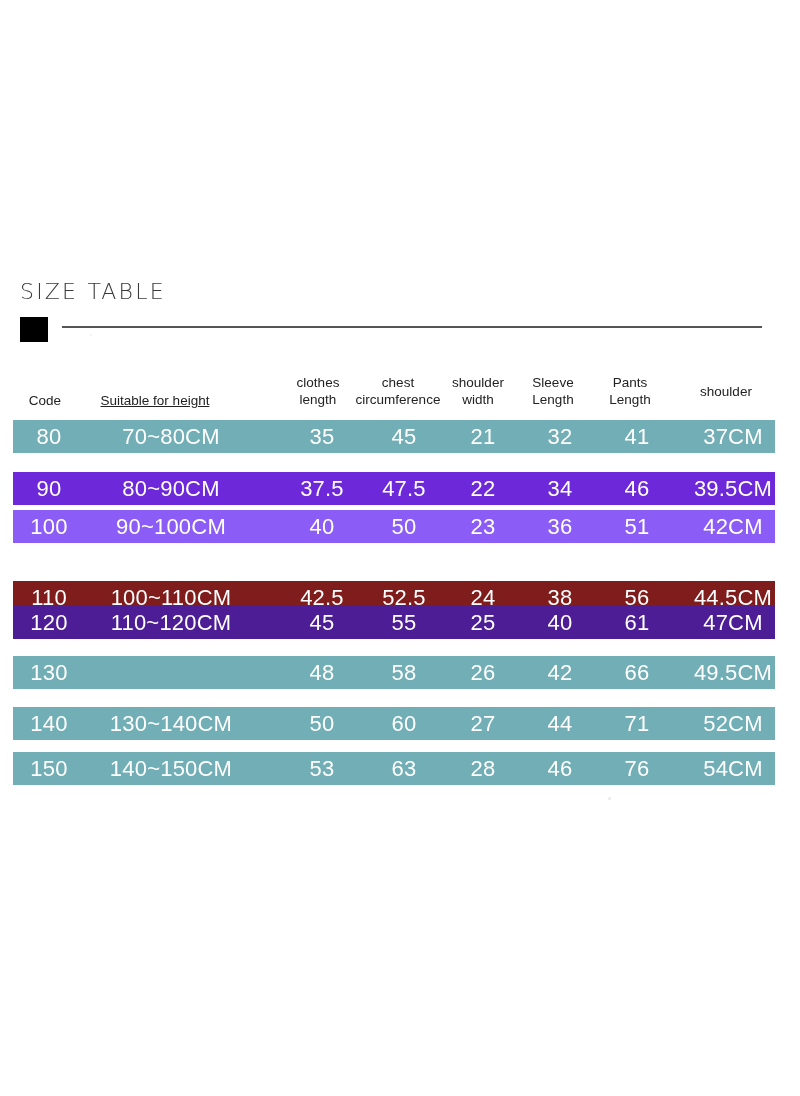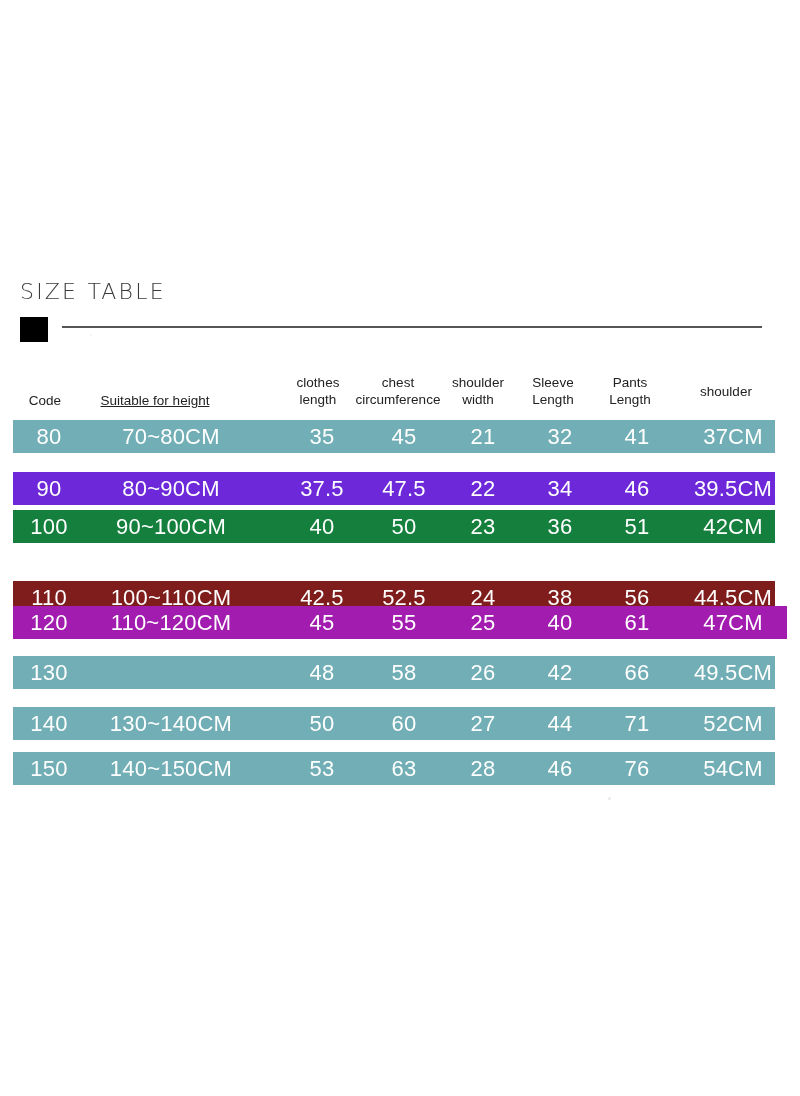--- a/index.html
+++ b/index.html
@@ -196,41 +196,41 @@
       <div class="band" style="top: 472px; background: #6d28d9;">
         <div class="cell c-code">90</div>
         <div class="cell c-height">80~90CM</div>
         <div class="cell c-clothes">37.5</div>
         <div class="cell c-chest">47.5</div>
         <div class="cell c-shoulder">22</div>
         <div class="cell c-sleeve">34</div>
         <div class="cell c-pants">46</div>
         <div class="cell c-waist">39.5CM</div>
       </div>
-      <div class="band" style="top: 510px; background: #15803d;">
+      <div class="band" style="top: 510px; background: #8b5cf6;">
         <div class="cell c-code">100</div>
         <div class="cell c-height">90~100CM</div>
         <div class="cell c-clothes">40</div>
         <div class="cell c-chest">50</div>
         <div class="cell c-shoulder">23</div>
         <div class="cell c-sleeve">36</div>
         <div class="cell c-pants">51</div>
         <div class="cell c-waist">42CM</div>
       </div>
       <div class="band" style="top: 581px; background: #7f1d1d;">
         <div class="cell c-code">110</div>
         <div class="cell c-height">100~110CM</div>
         <div class="cell c-clothes">42.5</div>
         <div class="cell c-chest">52.5</div>
         <div class="cell c-shoulder">24</div>
         <div class="cell c-sleeve">38</div>
         <div class="cell c-pants">56</div>
         <div class="cell c-waist">44.5CM</div>
       </div>
-      <div class="band" style="top: 606px; background: #a21caf; padding-left: 12px;">
+      <div class="band" style="top: 606px; background: #4c1d95;">
         <div class="cell c-code">120</div>
         <div class="cell c-height">110~120CM</div>
         <div class="cell c-clothes">45</div>
         <div class="cell c-chest">55</div>
         <div class="cell c-shoulder">25</div>
         <div class="cell c-sleeve">40</div>
         <div class="cell c-pants">61</div>
         <div class="cell c-waist">47CM</div>
       </div>
       <div class="band" style="top: 656px; background: rgb(113, 174, 181);">

